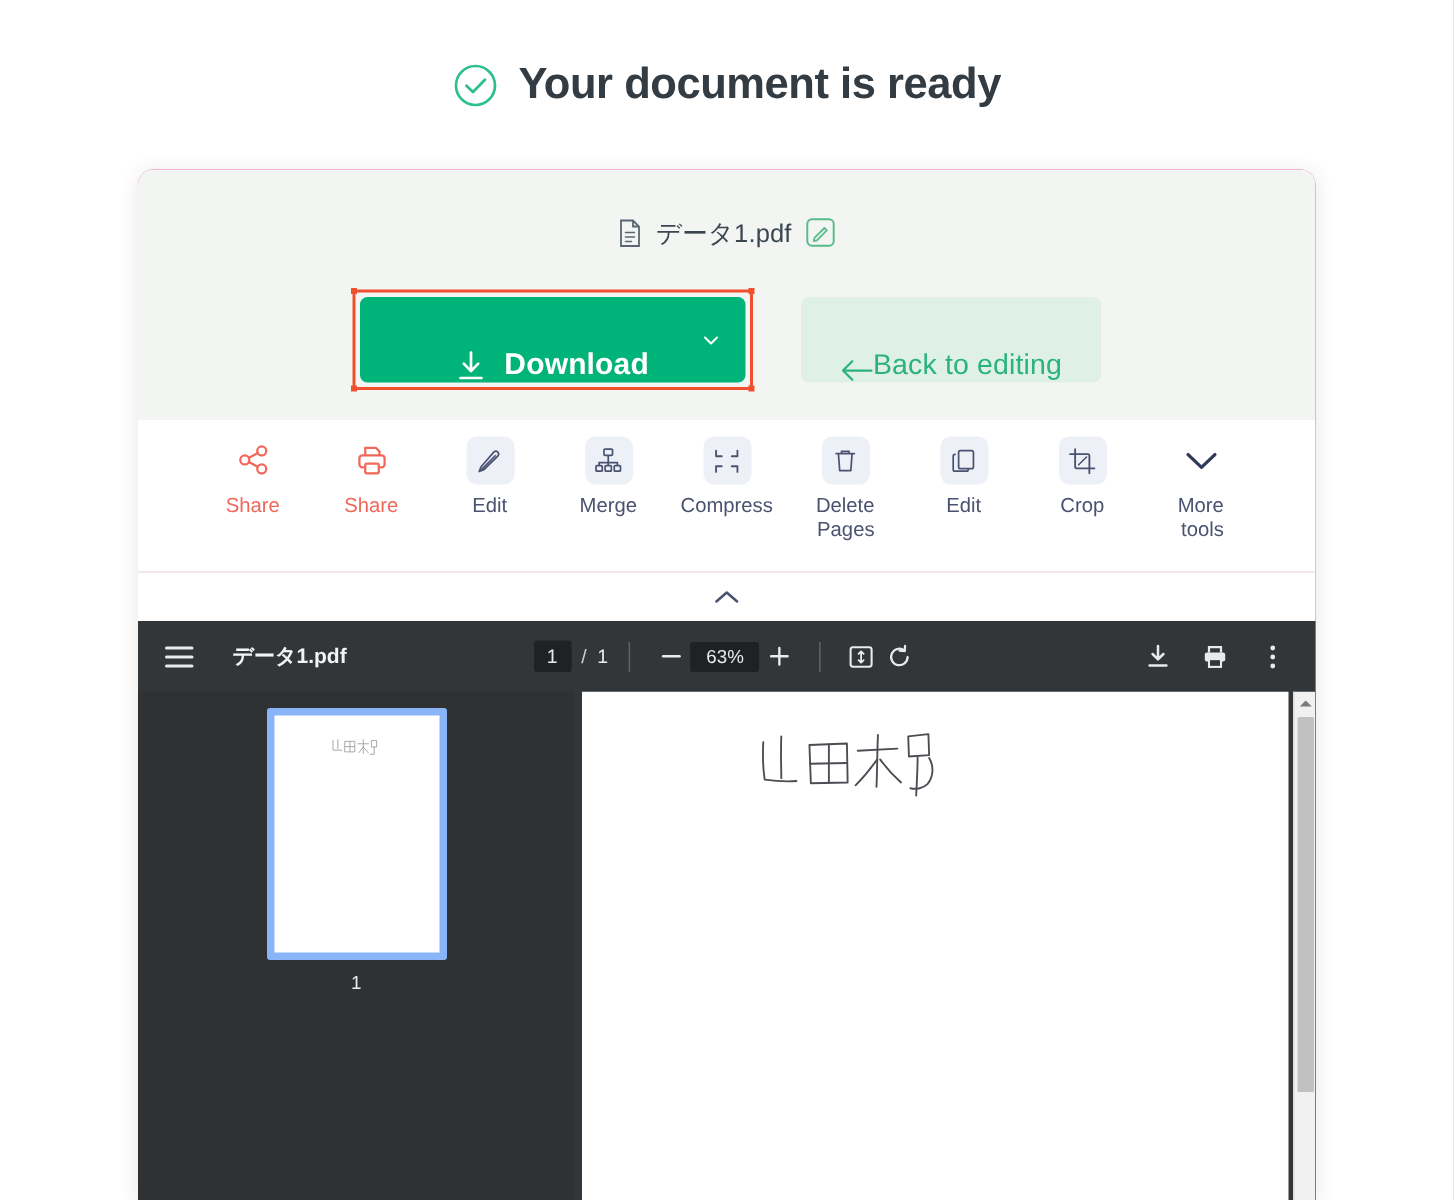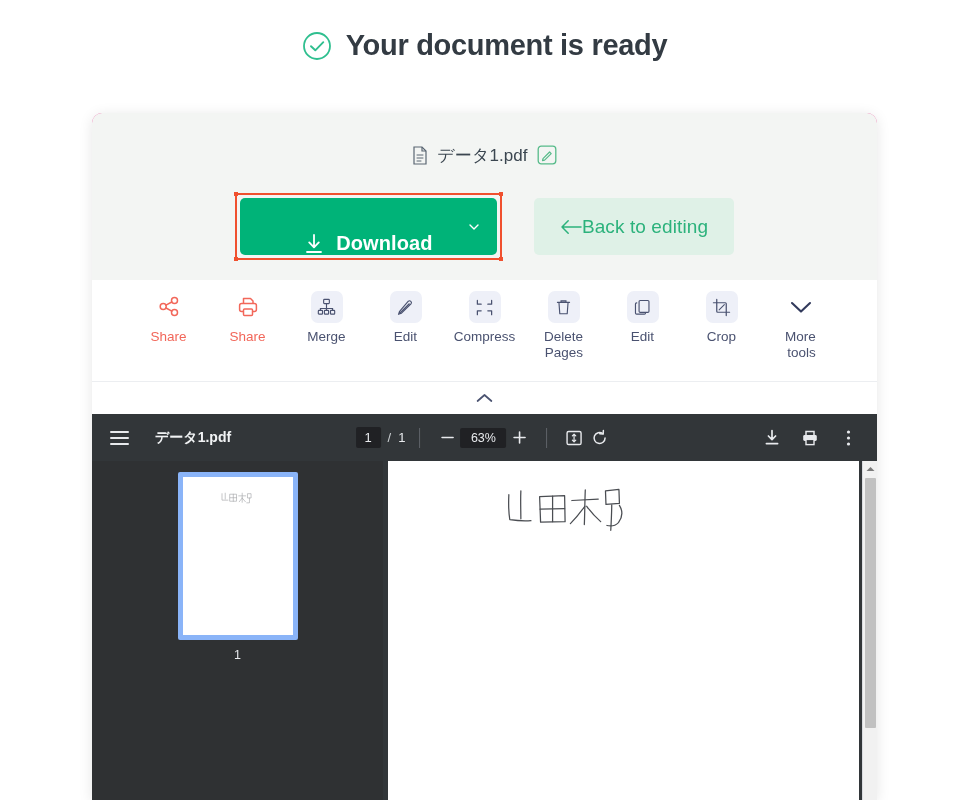--- a/index.html
+++ b/index.html
@@ -6,21 +6,21 @@
   html, body {
     width: 969px; height: 800px;
     background: #ffffff;
     font-family: "Liberation Sans", "DejaVu Sans", sans-serif;
     overflow: hidden;
   }
   .page-root { position: relative; width: 969px; height: 800px; background: #fff; }
 
   
   .heading {
-    position: absolute; left: 0; top: 29px; width: 969px;
+    position: absolute; left: 0; top: 40px; width: 969px;
     display: flex; align-items: center; justify-content: center; gap: 14px;
   }
   .check-icon { width: 30px; height: 30px; flex: 0 0 30px; display:block; }
   .heading-text {
     font-size: 29px; font-weight: bold; color: #333b43; letter-spacing: -0.3px;
   }
 
   
   .card {
     position: absolute; left: 92px; top: 113px; width: 785px; height: 687px;
@@ -66,21 +66,21 @@
     color: #fff; cursor: pointer; position: relative;
   }
   .dl-arrow { width: 20px; height: 22px; margin-right: 12px; display: block; }
   .dl-label { font-size: 20px; font-weight: bold; letter-spacing: 0.1px; }
   .dl-caret {
     position: absolute; right: 18px; top: 50%; transform: translateY(-50%);
     width: 10px; height: 6px;
   }
 
   .back-btn {
-    display: flex; align-items: center; justify-content: center; 
+    display: flex; align-items: flex-end; justify-content: center; 
     height: 57px; padding: 0 26px;
     background: #dff1e7; border: none; border-radius: 5px;
     color: #2cb27c; cursor: pointer;
   }
   .back-arrow { width: 22px; height: 16px; display: block; }
   .back-label { font-size: 19px; letter-spacing: 0.1px; }
 
   
   .tool-strip {
     background: #fff; height: 101px; width: 100%;
@@ -254,37 +254,37 @@
             <rect x="2.6" y="7.5" width="16.8" height="8" rx="2" fill="none" stroke="#f2675a" stroke-width="1.5"></rect>
             <rect x="6.5" y="13" width="9" height="6.5" rx="1" fill="#ffffff" stroke="#f2675a" stroke-width="1.5"></rect>
           </svg>
         </span>
         <span class="tlabel">Share</span>
       </div>
 
       <div class="tool">
         <span class="ibox tint">
           <svg width="19" height="19" viewBox="0 0 20 20">
+            <path d="M4 16 l10.2-10.2 M13 3.4 a2 2 0 0 1 2.8 2.8 L5.8 16 L2.6 17.2 L3.8 14 z" fill="none" stroke="#4a5270" stroke-width="1.2" stroke-linejoin="round"></path>
+          </svg>
+        </span>
+        <span class="tlabel">Edit</span>
+      </div>
+
+      <div class="tool">
+        <span class="ibox tint">
+          <svg width="19" height="19" viewBox="0 0 20 20">
             <rect x="7" y="1.5" width="6" height="4.4" rx="0.8" fill="none" stroke="#4a5270" stroke-width="1.2"></rect>
             <path d="M10 6 v3.5 M3.6 13 v-2 h12.8 v2 M10 9.5 v3.5" fill="none" stroke="#4a5270" stroke-width="1.2"></path>
             <rect x="1.4" y="13" width="4.4" height="4" rx="0.7" fill="none" stroke="#4a5270" stroke-width="1.2"></rect>
             <rect x="7.8" y="13" width="4.4" height="4" rx="0.7" fill="none" stroke="#4a5270" stroke-width="1.2"></rect>
             <rect x="14.2" y="13" width="4.4" height="4" rx="0.7" fill="none" stroke="#4a5270" stroke-width="1.2"></rect>
           </svg>
         </span>
         <span class="tlabel">Merge</span>
-      </div>
-
-      <div class="tool">
-        <span class="ibox tint">
-          <svg width="19" height="19" viewBox="0 0 20 20">
-            <path d="M4 16 l10.2-10.2 M13 3.4 a2 2 0 0 1 2.8 2.8 L5.8 16 L2.6 17.2 L3.8 14 z" fill="none" stroke="#4a5270" stroke-width="1.2" stroke-linejoin="round"></path>
-          </svg>
-        </span>
-        <span class="tlabel">Edit</span>
       </div>
 
       <div class="tool">
         <span class="ibox tint">
           <svg width="19" height="19" viewBox="0 0 20 20">
             <path d="M2.5 2.5 v4 h4 M17.5 2.5 v4 h-4 M2.5 17.5 v-4 h4 M17.5 17.5 v-4 h-4" fill="none" stroke="#4a5270" stroke-width="1.3" stroke-linecap="round" stroke-linejoin="round"></path>
           </svg>
         </span>
         <span class="tlabel">Compress</span>
       </div>

